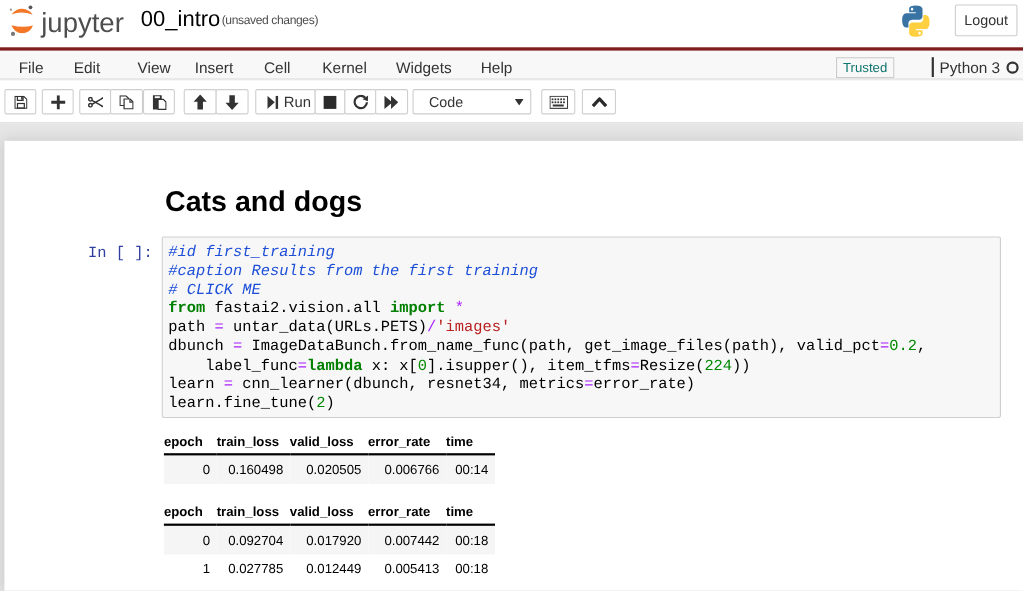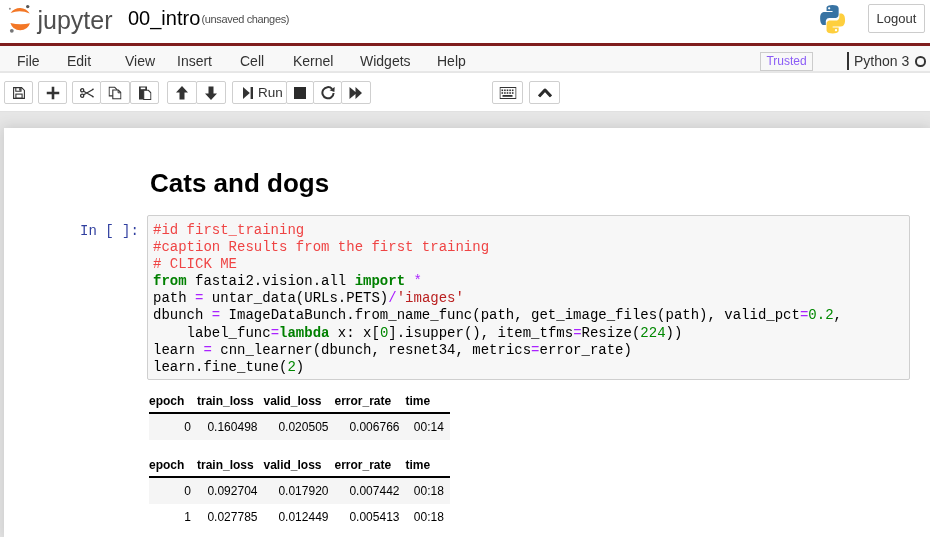--- a/index.html
+++ b/index.html
@@ -16,21 +16,21 @@
 .tbtn svg { position:absolute; left:50%; top:50%; transform:translate(-50%,-50%); }
 #page { position:absolute; top:128px; left:4px; width:926px; height:409px; background:#fff; box-shadow:0 0 12px 1px rgba(87,87,87,0.2);padding-left:16px; }
 #h1 { position:absolute; left:146px; top:40px; font-size:26px; font-weight:bold; color:#000;
   letter-spacing:0px; }
 #prompt { position:absolute; left:76px; top:95px; font-size:14px; color:#303f9f;
   font-family:"Liberation Mono", monospace; line-height:17px; }
 #inputbox { position:absolute; left:143px; top:87px; width:763px; height:165px;
   background:#f7f7f7; border:1px solid #cfcfcf; border-radius:2px; }
 #code { position:absolute; left:5px; top:6px; font-family:"Liberation Mono", monospace;
   font-size:14px; line-height:17.1px; color:#000; white-space:pre; }
-.cm { color:#ef4444; }
+.cm { color:#1d4ed8; font-style:italic; }
 .kw { color:#008000; font-weight:bold;text-align:center; }
 .op { color:#aa22ff; }
 .st { color:#ba2121; }
 .nu { color:#080; }
 table.df { position:absolute; border-collapse:collapse; font-size:12px; color:#000; table-layout:fixed; }
 table.df th { font-weight:bold; text-align:left; padding:8px 6px 4px 0; border-bottom:2px solid #000; }
 table.df td { text-align:right; padding:6px 6px 6px 0; }
 table.df tr.odd td { background:#f5f5f5; }
 table.df .c1 { width:48px; } table.df .c2 { width:66.5px; } table.df .c3 { width:71px; }
 table.df .c4 { width:71px; } table.df .c5 { width:44.4px; padding-right:6px; }
@@ -56,21 +56,21 @@
 </div>
 <div id="menubar">
   <span class="menu-item" style="left:17px">File</span>
   <span class="menu-item" style="left:67px">Edit</span>
   <span class="menu-item" style="left:125px">View</span>
   <span class="menu-item" style="left:177px">Insert</span>
   <span class="menu-item" style="left:240px">Cell</span>
   <span class="menu-item" style="left:293px">Kernel</span>
   <span class="menu-item" style="left:360px">Widgets</span>
   <span class="menu-item" style="left:437px">Help</span>
-  <div style="position:absolute;left:760px;top:6px;width:53px;height:19px;border:1px solid #ccc;text-align:center;line-height:17px;font-size:12px;color:#8b5cf6;background:transparent">Trusted</div>
+  <div style="position:absolute;left:760px;top:6px;width:53px;height:19px;border:1px solid #ccc;text-align:center;line-height:17px;font-size:12px;color:#0f766e;background:transparent">Trusted</div>
   <div style="position:absolute;left:847px;top:6px;width:2px;height:18px;background:#333"></div>
   <span style="position:absolute;left:854px;top:4px;font-size:14px;color:#333;line-height:22px">Python 3</span>
   <div style="position:absolute;left:915px;top:10px;width:10.5px;height:10.5px;border:2px solid #333;border-radius:50%"></div>
 </div>
 <div id="toolbar">
   <div class="tbtn" style="left:4px;width:29px">
     <svg width="12" height="12" viewBox="0 0 12 12">
         <path fill="none" stroke="#333" stroke-width="1.1" d="M0.6 0.6 h8 l2.8 2.8 v8 h-10.8 Z"></path>
         <path d="M2.8 0.8 v3.4 h5.2 v-3.4" fill="none" stroke="#333" stroke-width="1.1"></path>
         <rect x="6.2" y="1.2" width="1.5" height="2.4" fill="#333"></rect>
@@ -129,20 +129,26 @@
   </div>
   <div class="tbtn" style="left:313px;width:29px">
     <svg width="14" height="14" viewBox="0 0 14 14">
         <path d="M11.1 2.9 A 5.6 5.6 0 1 0 12.6 7" fill="none" stroke="#333" stroke-width="2"></path>
         <path d="M13.7 0.9 L13.4 6.1 L8.6 4.3 Z" fill="#333"></path>
       </svg>
   </div>
   <div class="tbtn" style="left:341px;width:30px">
     <svg width="14" height="12" viewBox="0 0 14 12">
         <path d="M0.5 0 L6.5 5 V0 L 13 6 L6.5 12 V7 L0.5 12 Z" fill="#333"></path>
+      </svg>
+  </div>
+  <div style="position:absolute;left:375px;top:8px;width:108px;height:23px;background:#fff;border:1px solid #ccc;border-radius:2px">
+    <span style="position:absolute;left:14px;top:0;line-height:21px;font-size:13px;color:#333">Code</span>
+    <svg width="8" height="6" viewBox="0 0 8 6" style="position:absolute;right:6px;top:8px">
+        <path d="M0 0 H8 L4 6 Z" fill="#333"></path>
       </svg>
   </div>
   <div class="tbtn" style="left:492px;width:31px">
     <svg width="17" height="12" viewBox="0 0 17 12">
         <rect x="0.5" y="0.5" width="16" height="11" fill="none" stroke="#333"></rect>
         <g fill="#333">
           <rect x="2" y="2.5" width="1.6" height="1.6"></rect>
           <rect x="4.6" y="2.5" width="1.6" height="1.6"></rect>
           <rect x="7.2" y="2.5" width="1.6" height="1.6"></rect>
           <rect x="9.8" y="2.5" width="1.6" height="1.6"></rect>

